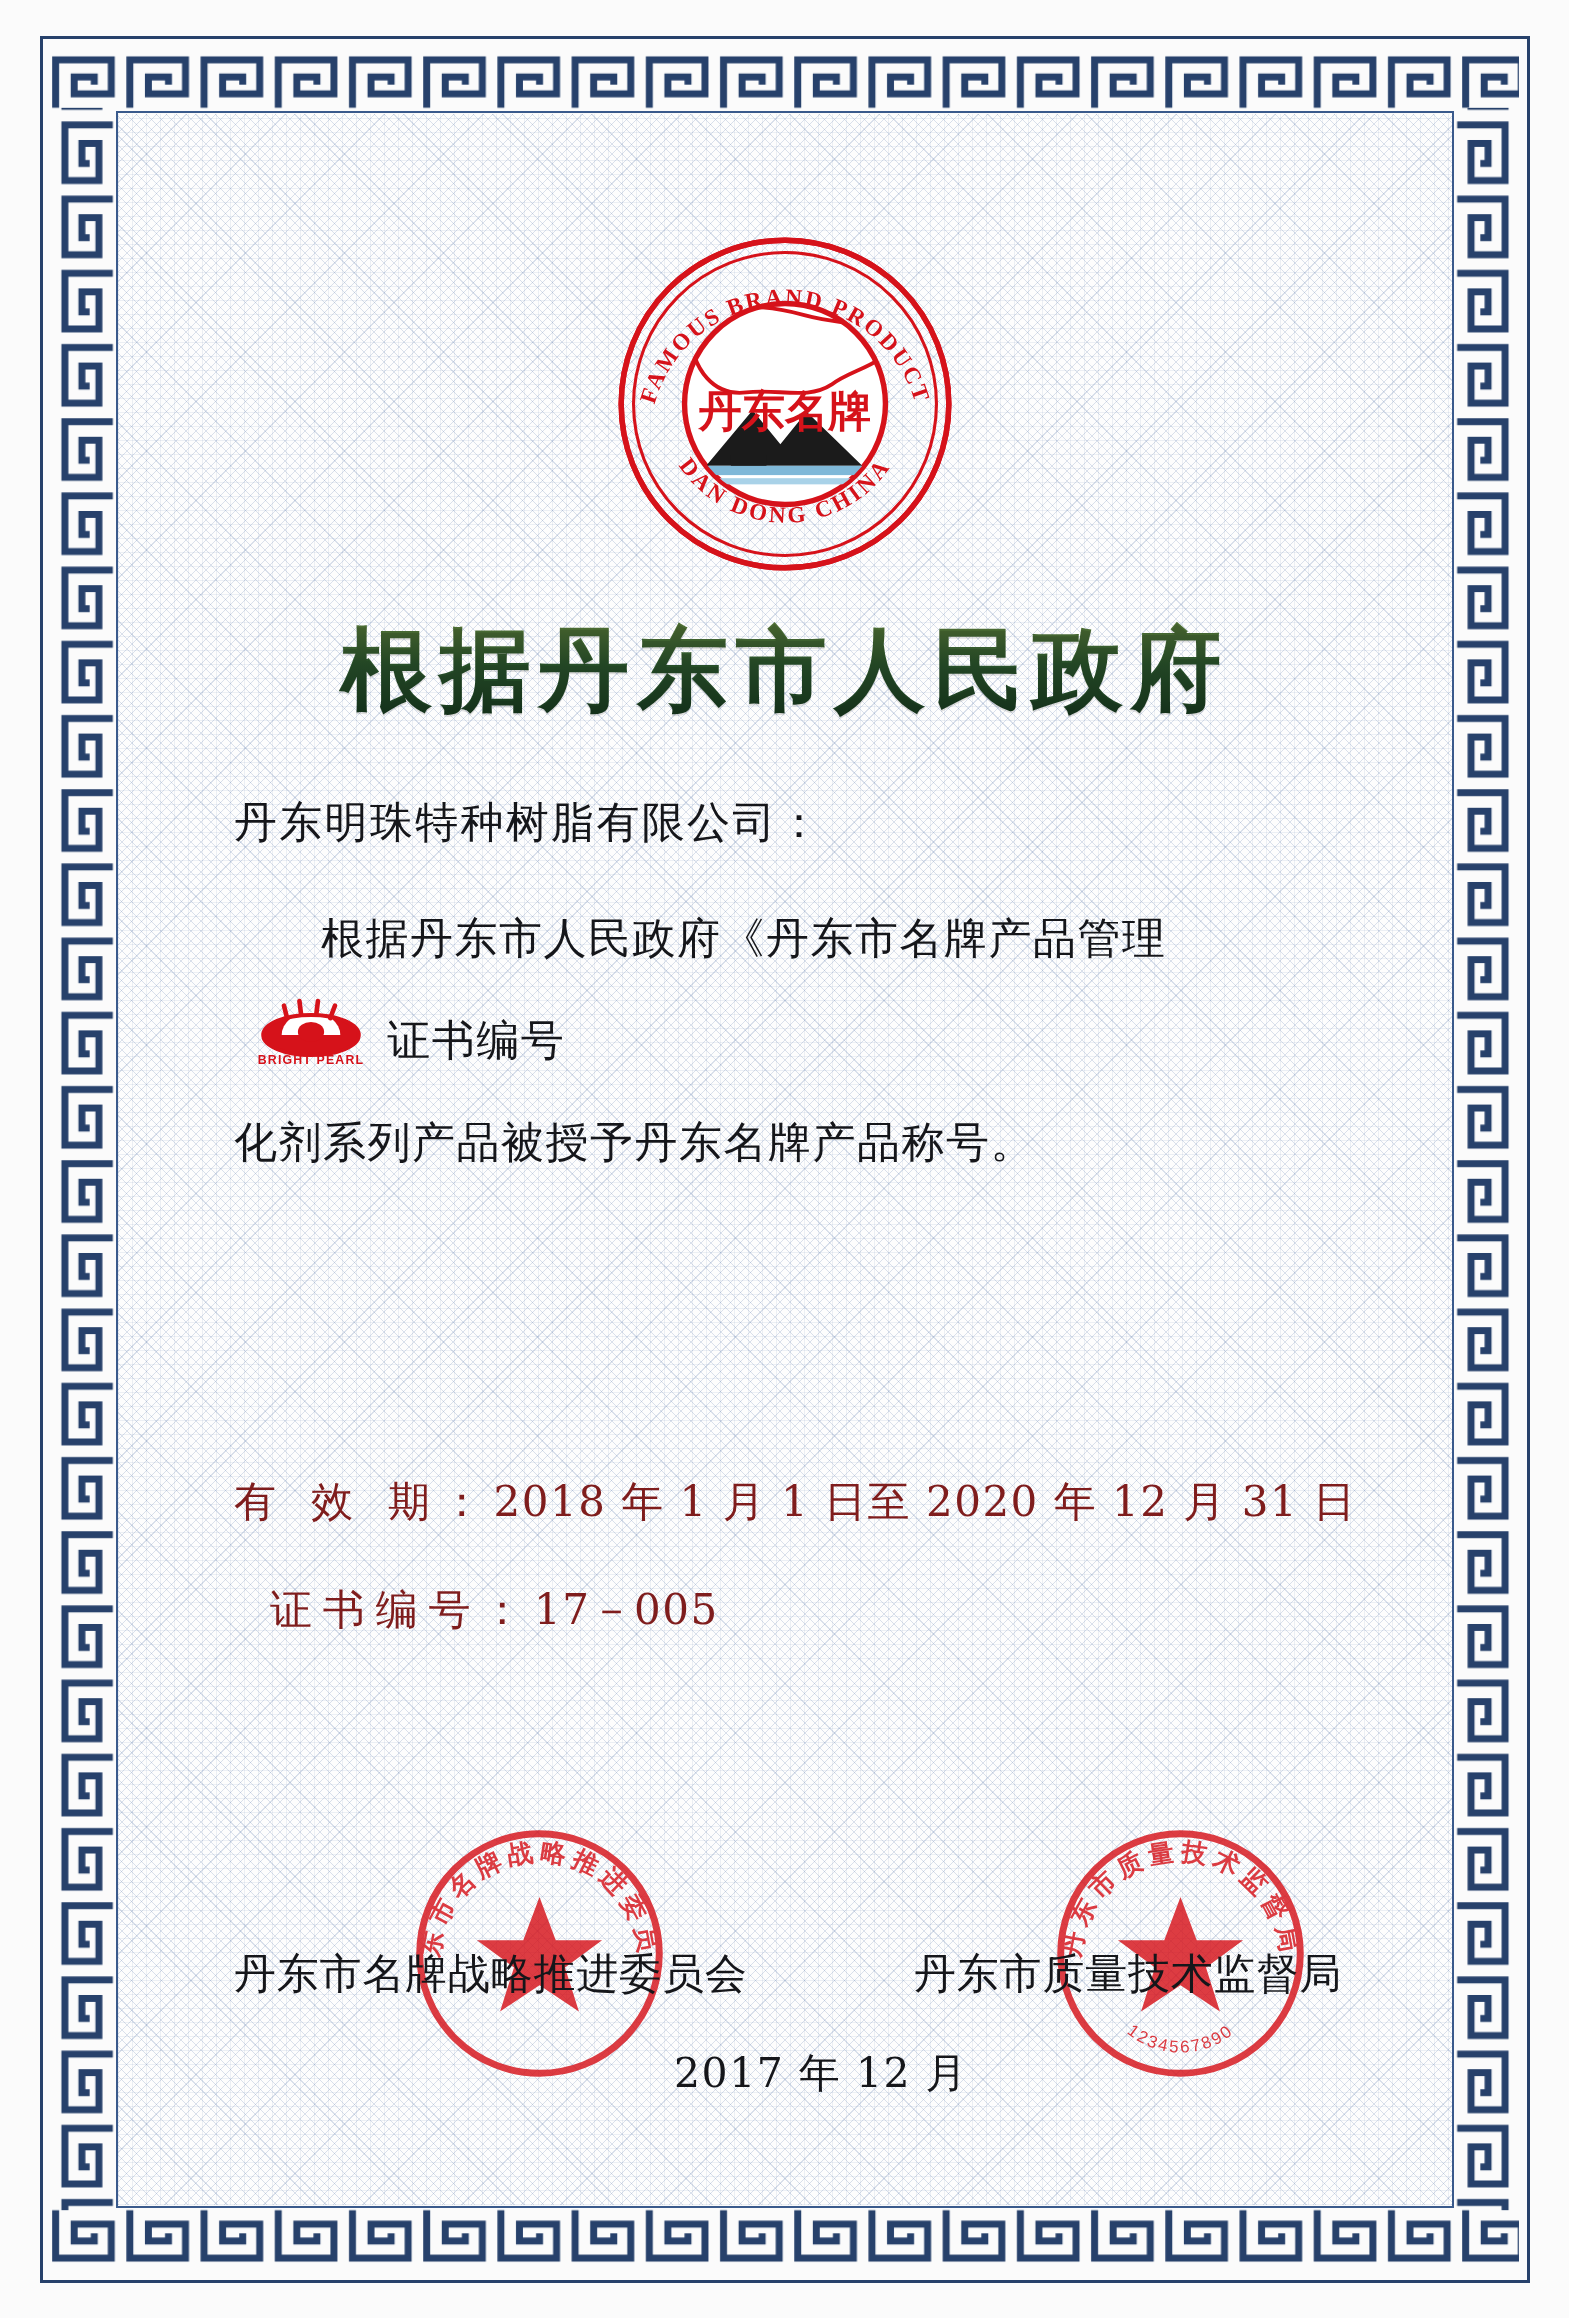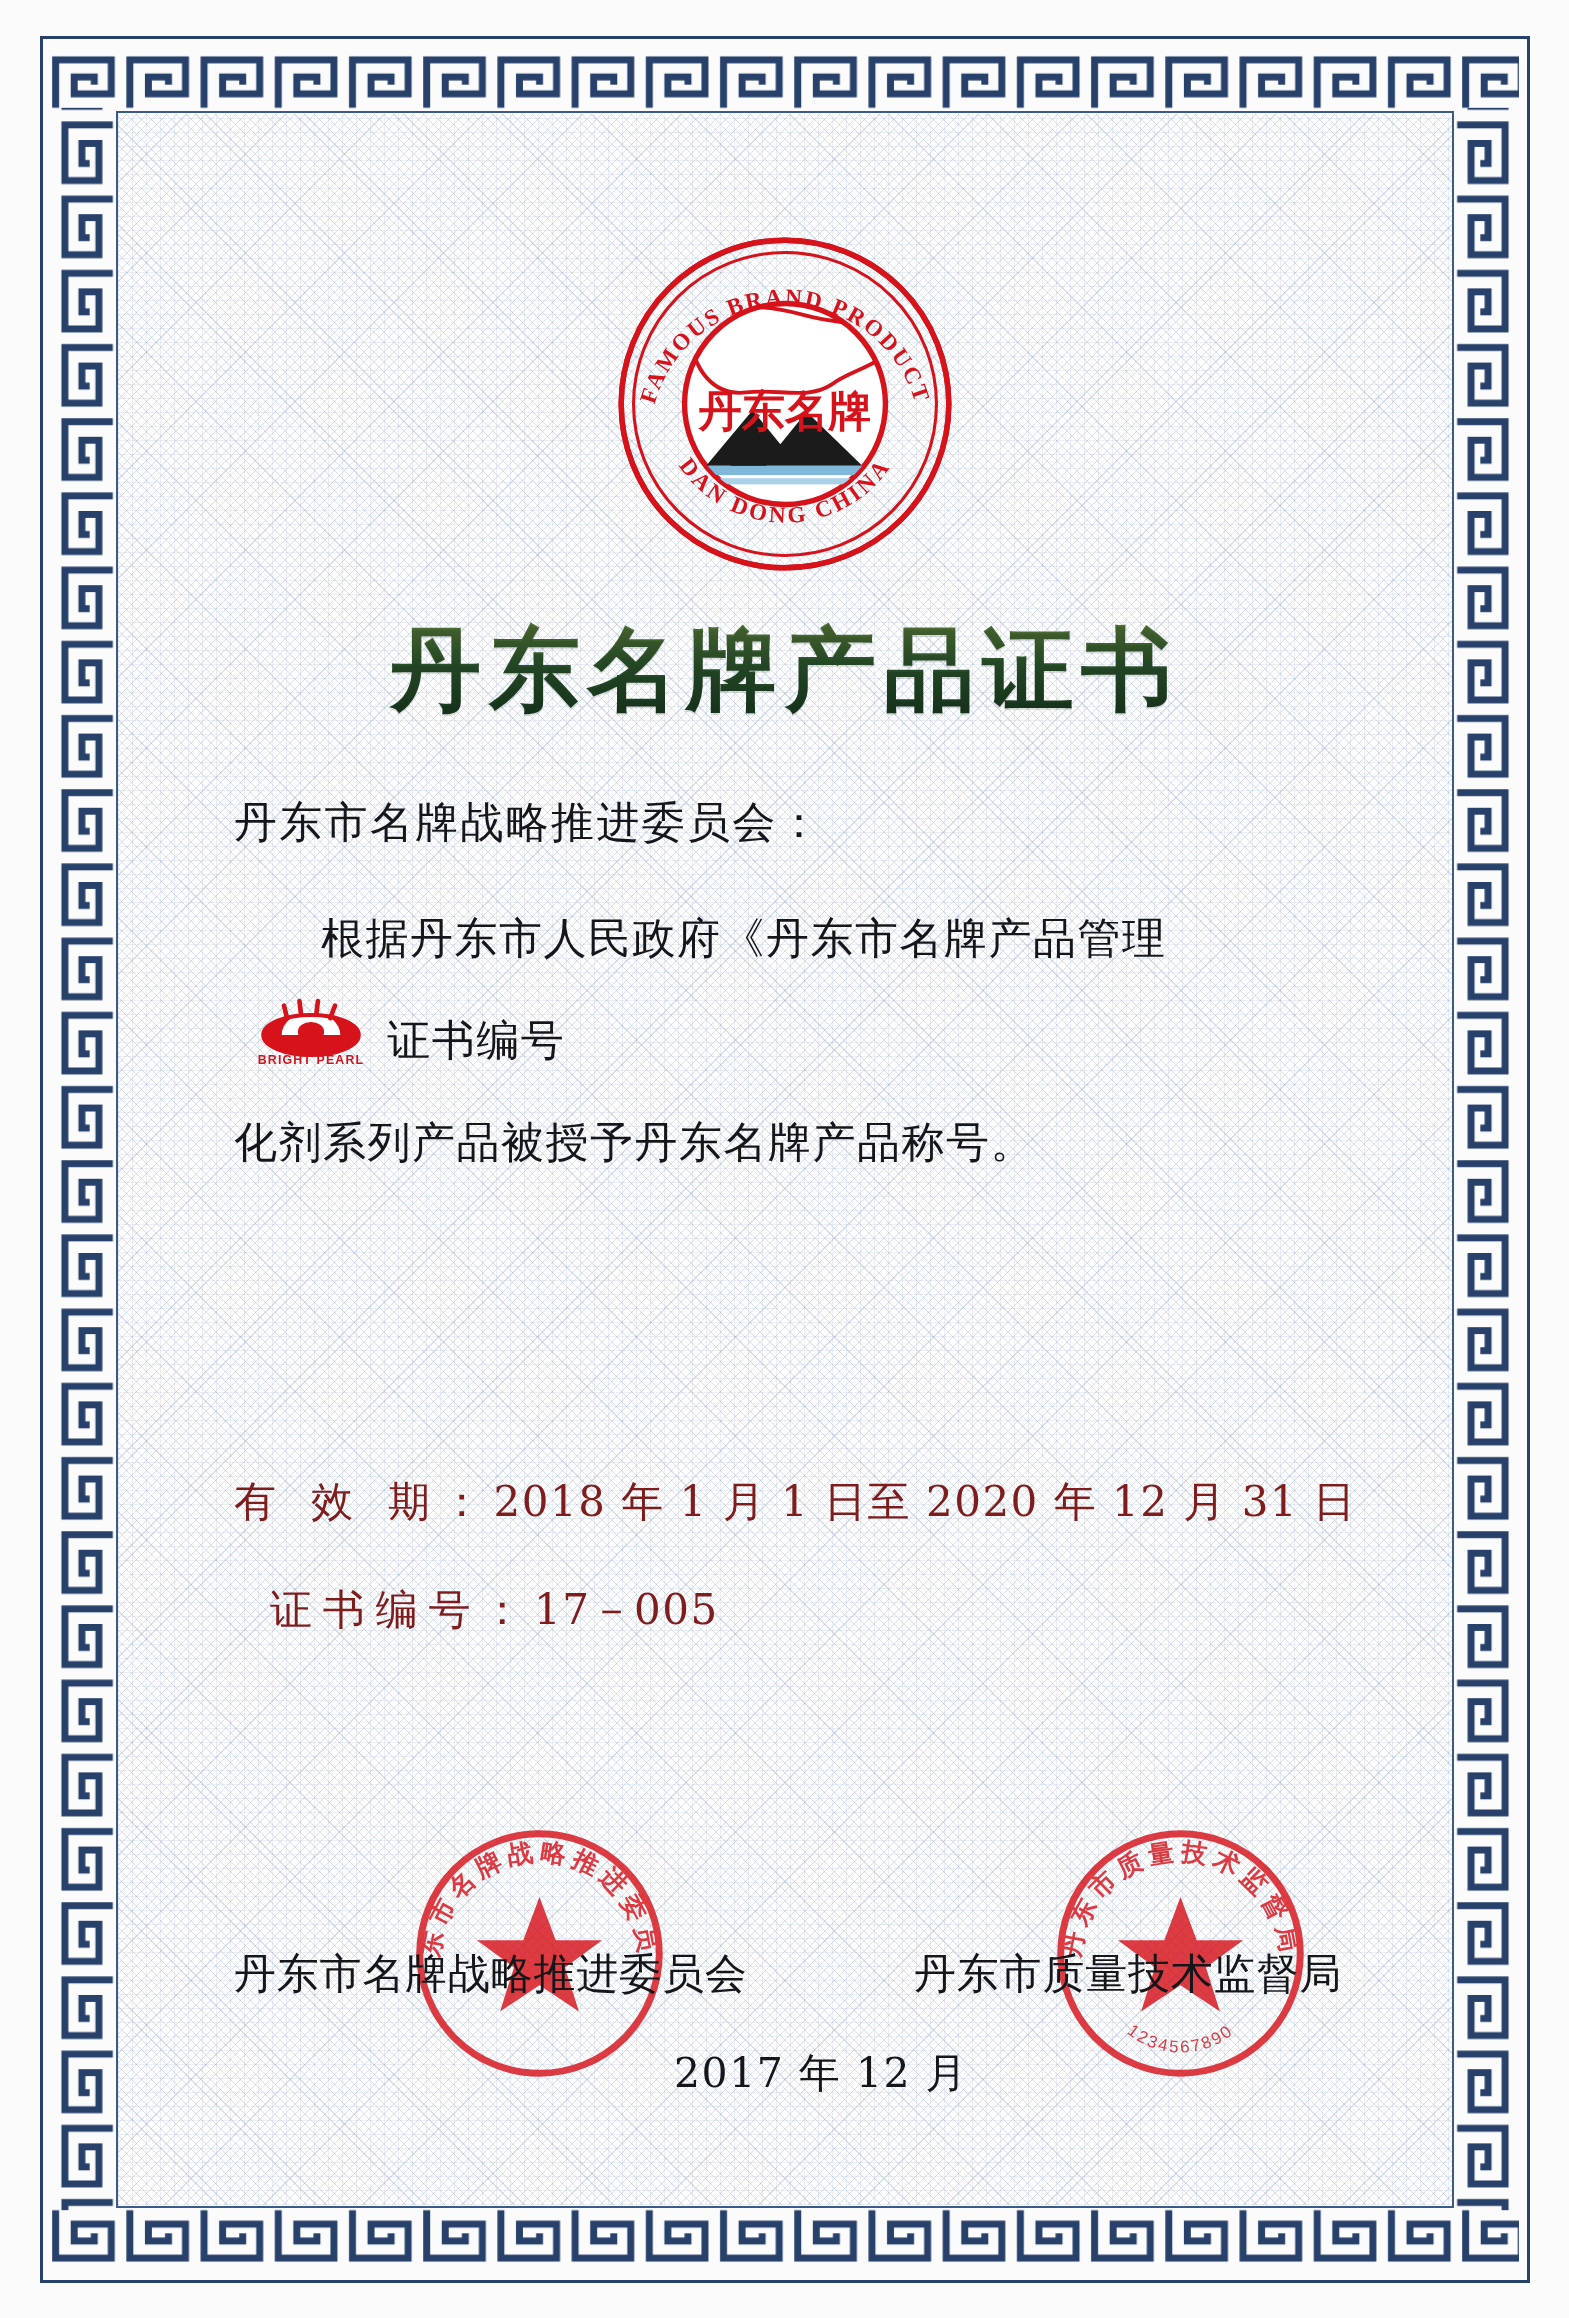--- a/index.html
+++ b/index.html
@@ -278,23 +278,23 @@
 
       <text font-family="'Liberation Serif',serif" font-size="30" font-weight="bold" fill="#d6121a" letter-spacing="3">
         <textPath href="#arcTop" startOffset="50%" text-anchor="middle">FAMOUS BRAND PRODUCT</textPath>
       </text>
       <text font-family="'Liberation Serif',serif" font-size="30" font-weight="bold" fill="#d6121a" letter-spacing="4">
         <textPath href="#arcBottom" startOffset="50%" text-anchor="middle">DAN DONG CHINA</textPath>
       </text>
       <circle cx="220" cy="220" r="212" fill="none" stroke="#d6121a" stroke-width="7"></circle>
     </svg>
 
-    <div class="main-title">丹东名牌产品证书</div>
-
-    <div class="recipient">丹东市名牌战略推进委员会：</div>
+    <div class="main-title">根据丹东市人民政府</div>
+
+    <div class="recipient">丹东明珠特种树脂有限公司：</div>
 
     <div class="body-text">
       <span class="indent"></span><span>根据丹东市人民政府《丹东市名牌产品管理</span><br>
       <svg class="brand-mark" viewBox="0 0 186 92" style="font-size:56px">
         <g fill="#d6121a">
           <ellipse cx="93" cy="48" rx="62" ry="26"></ellipse>
           <path d="M55,48 A38,30 0 0 1 131,48 Z" fill="#ffffff"></path>
           <ellipse cx="93" cy="48" rx="62" ry="26" fill="none" stroke="#d6121a" stroke-width="5"></ellipse>
           <path d="M62,26 L58,10 M80,20 L78,4 M100,20 L102,4 M118,26 L124,10" stroke="#d6121a" stroke-width="6" fill="none" stroke-linecap="round"></path>
           <ellipse cx="93" cy="44" rx="17" ry="13" fill="#d6121a"></ellipse>

